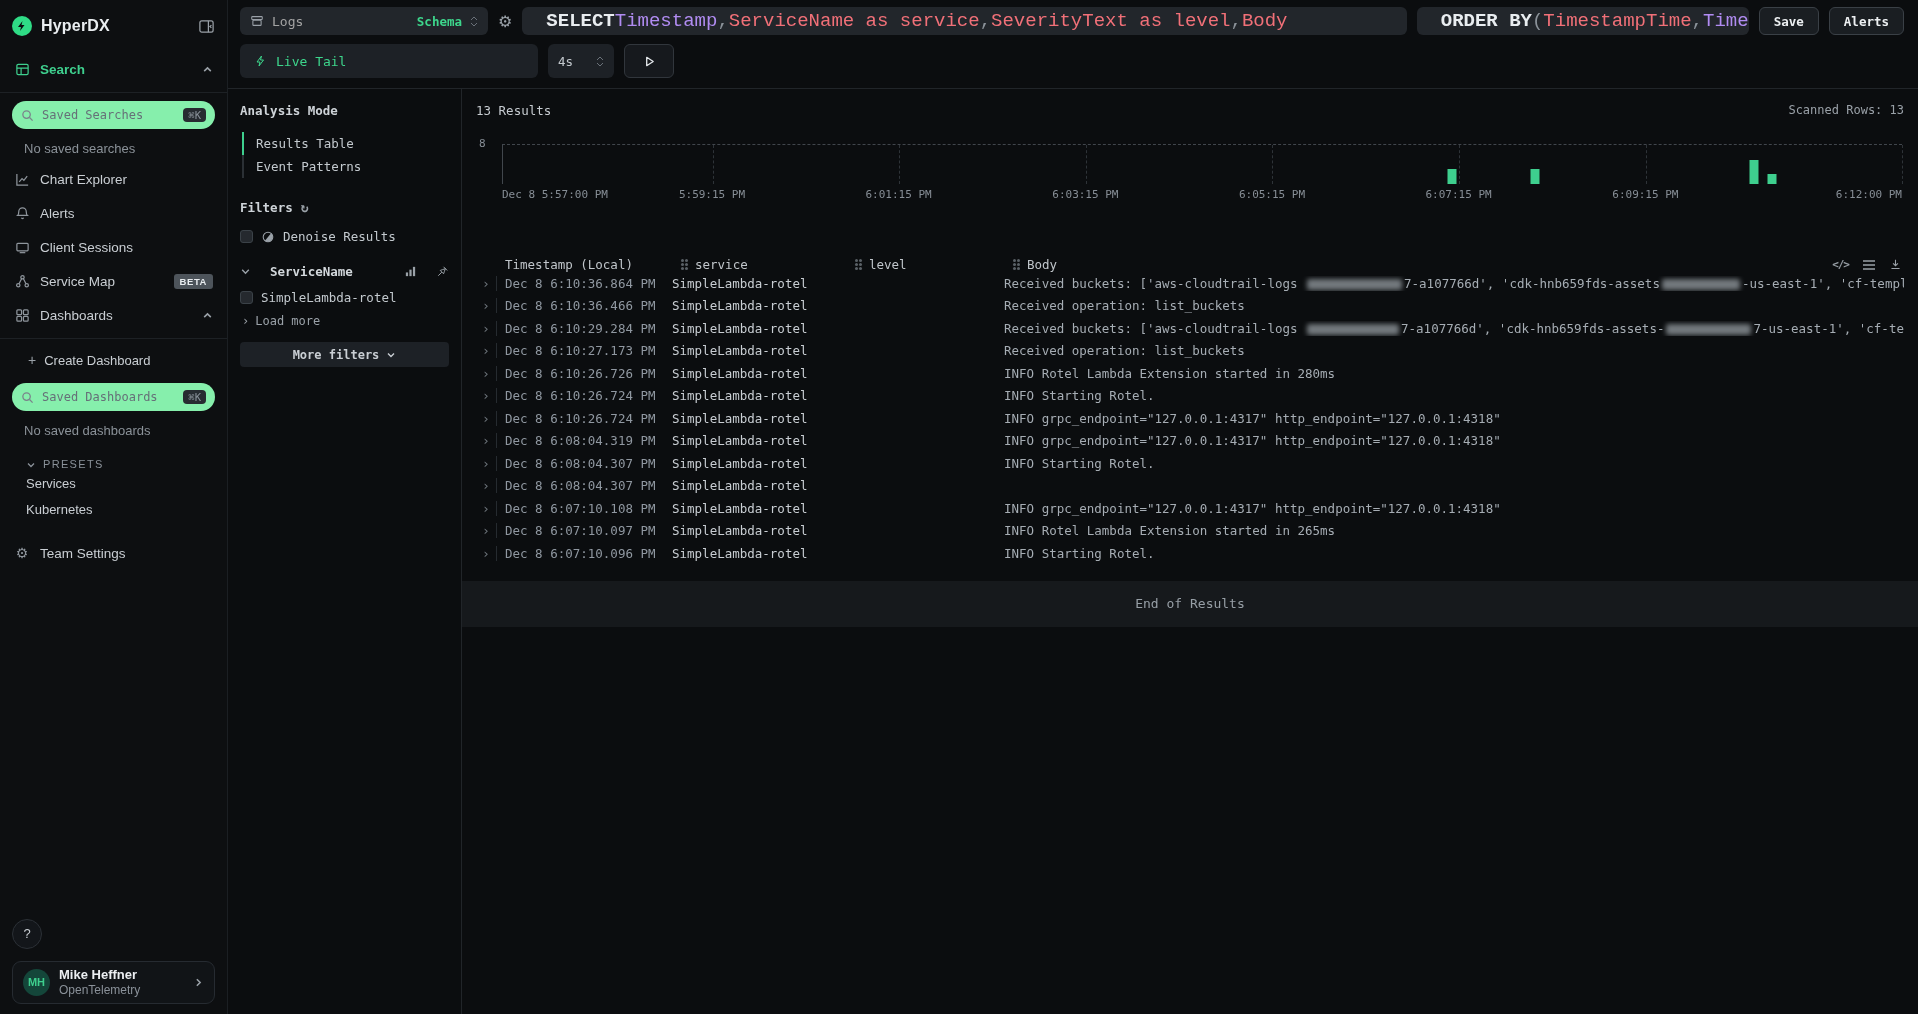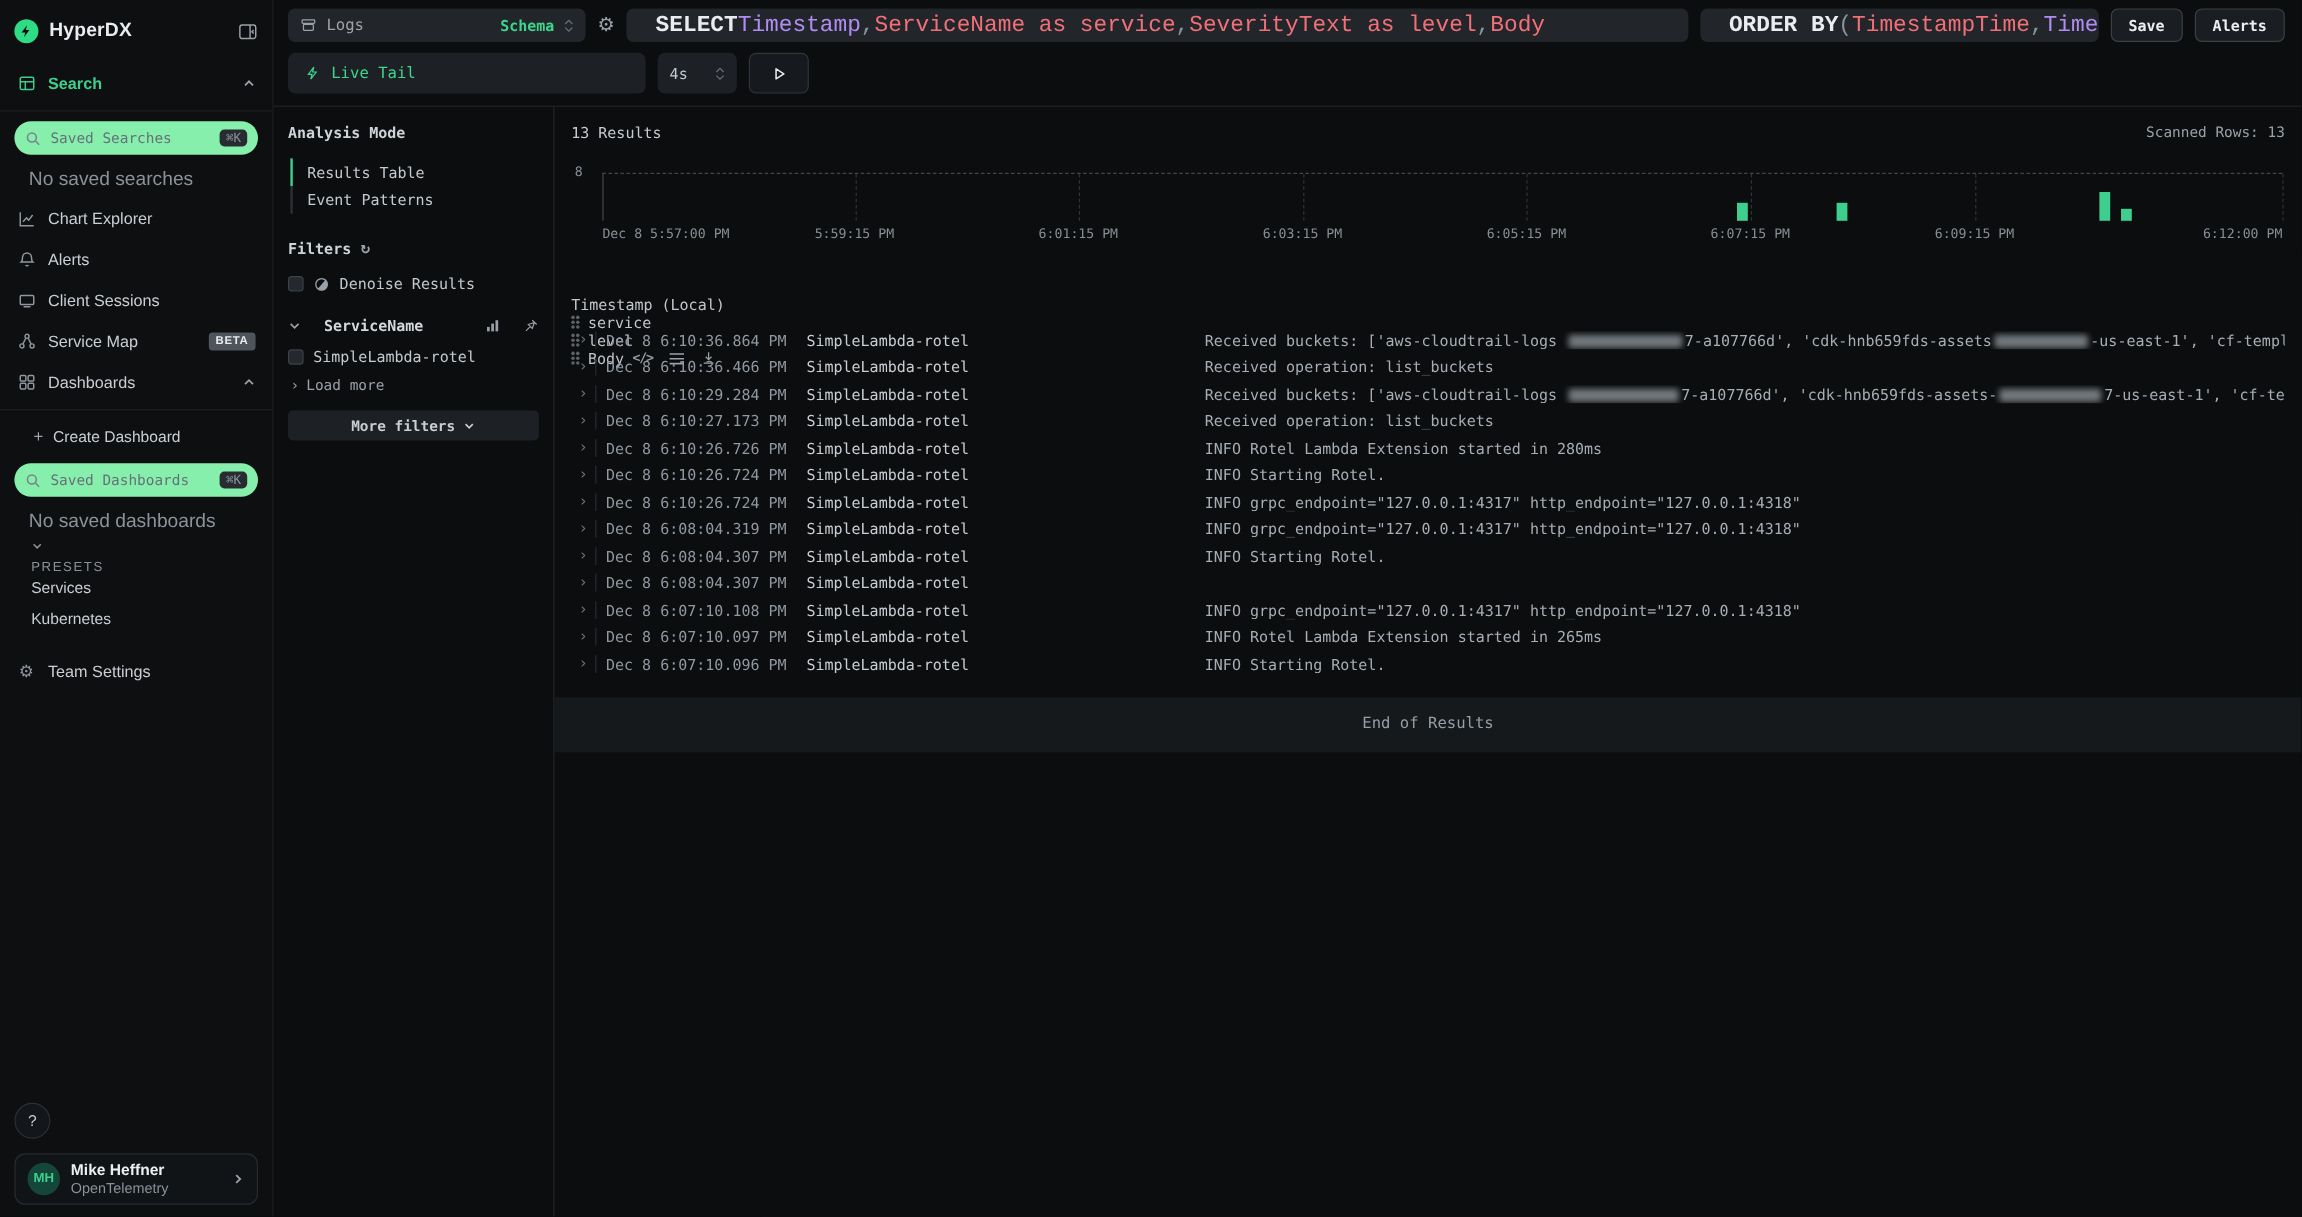--- a/index.html
+++ b/index.html
@@ -21,24 +21,24 @@
   .logo-spacer{flex:1}
   .icon-btn{color:#9aa1a8;display:flex;align-items:center;justify-content:center;cursor:pointer;background:none;border:none;}
   .nav-item{display:flex;align-items:center;gap:10px;height:34px;font-size:13.5px;color:#c9ced3;cursor:pointer;padding:0 2px;}
   .nav-item .nico{width:16px;display:flex;justify-content:center;color:#8f969d;}
   .nav-item.active, .nav-item.active .nico{color:var(--green);font-weight:600;}
   .nav-item .spacer{flex:1}
   .divider{height:1px;background:#1d2125;margin:6px -12px;}
   .pill{height:28px;border-radius:15px;background:#86efac;display:flex;align-items:center;gap:8px;padding:0 9px;margin:8px 0 4px;cursor:text;}
   .pill .ph{font-family:"DejaVu Sans Mono",monospace;font-size:12px;color:#667078;flex:1;}
   .kbd{font-family:"DejaVu Sans Mono",monospace;font-size:10.5px;color:#8a929a;background:#272c31;border-radius:4px;padding:1px 5px;}
-  .muted-line{color:#8b9299;font-size:16px;padding:8px 2px 6px 12px;}
+  .muted-line{color:#8b9299;font-size:13px;padding:8px 2px 6px 12px;}
   .beta{background:#4d545b;color:#e8ecef;font-size:9.5px;font-weight:bold;letter-spacing:.06em;padding:2px 6px;border-radius:3px;}
   .sub-item{display:flex;align-items:center;gap:8px;height:30px;font-size:13px;color:#c9ced3;cursor:pointer;padding-left:16px;}
-  .presets-row{display:flex;align-items:flex-start;gap:7px;color:#8a9199;font-size:11px;letter-spacing:.12em;height:26px;padding-left:14px;cursor:pointer;flex-direction:column;}
+  .presets-row{display:flex;align-items:flex-end;gap:7px;color:#8a9199;font-size:11px;letter-spacing:.12em;height:26px;padding-left:14px;cursor:pointer;}
   .preset-link{height:26px;display:flex;align-items:center;padding-left:14px;font-size:13px;color:#c9ced3;cursor:pointer;}
   .sidebar-bottom{position:absolute;left:12px;right:12px;bottom:10px;}
   .help-circle{width:30px;height:30px;border-radius:50%;border:1px solid #2b3036;background:#13161a;color:#c9ced3;display:flex;align-items:center;justify-content:center;font-size:13px;margin-bottom:12px;cursor:pointer;}
   .user-card{display:flex;align-items:center;gap:9px;border:1px solid #262b31;background:#111417;border-radius:9px;padding:5px 10px;cursor:pointer;}
   .avatar{width:27px;height:27px;border-radius:50%;background:#14463a;color:var(--green);font-size:11px;font-weight:bold;display:flex;align-items:center;justify-content:center;}
   .user-meta{flex:1;line-height:1.25;}
   .user-name{font-size:13px;font-weight:bold;color:#eceff2;}
   .user-org{font-size:12px;color:#8a9199;}
 
   
@@ -88,21 +88,21 @@
   .res-head .scanned{font-size:12px;color:#9aa1a8;}
   .chart-wrap{margin:26px 2px 0 0;position:relative;}
   .plot{height:40px;margin-left:26px;border-left:1px solid #41464c;border-top:1px dashed #41464c;position:relative;}
   .ylab{position:absolute;left:-24px;top:-8px;font-size:11px;color:#878e96;}
   .gridline{position:absolute;top:0;bottom:0;width:0;border-left:1px dashed #2e3338;}
   .bar{position:absolute;bottom:0;width:9px;transform:translateX(-50%);background:var(--green);}
   .xlabels{position:relative;height:16px;margin-left:26px;margin-top:4px;}
   .xlab{position:absolute;top:0;font-size:11px;color:#878e96;white-space:nowrap;}
 
   .table{margin-top:42px;}
-  .thead{display:flex;align-items:flex-start;height:26px;font-size:12.5px;color:#c1c6cb;flex-direction:column;}
+  .thead{display:flex;align-items:flex-end;height:26px;font-size:12.5px;color:#c1c6cb;}
   .th-spacer{width:29px;flex:none;}
   .col-ts{width:176px;flex:none;}
   .col-svc{width:174px;flex:none;}
   .col-lvl{width:158px;flex:none;}
   .col-body{flex:1;min-width:0;}
   .th{display:flex;align-items:center;gap:7px;}
   .dots{width:3px;height:3px;border-radius:50%;background:#5a6167;display:inline-block;margin-right:4px;
         box-shadow:4px 0 0 #5a6167,0 4px 0 #5a6167,4px 4px 0 #5a6167,0 8px 0 #5a6167,4px 8px 0 #5a6167;transform:translateY(-4px);}
   .thead-icons{display:flex;align-items:center;gap:13px;color:#959ca3;margin-left:auto;padding-right:2px;}
   .code-glyph{font-size:11px;font-weight:bold;letter-spacing:-1px;cursor:pointer;}

